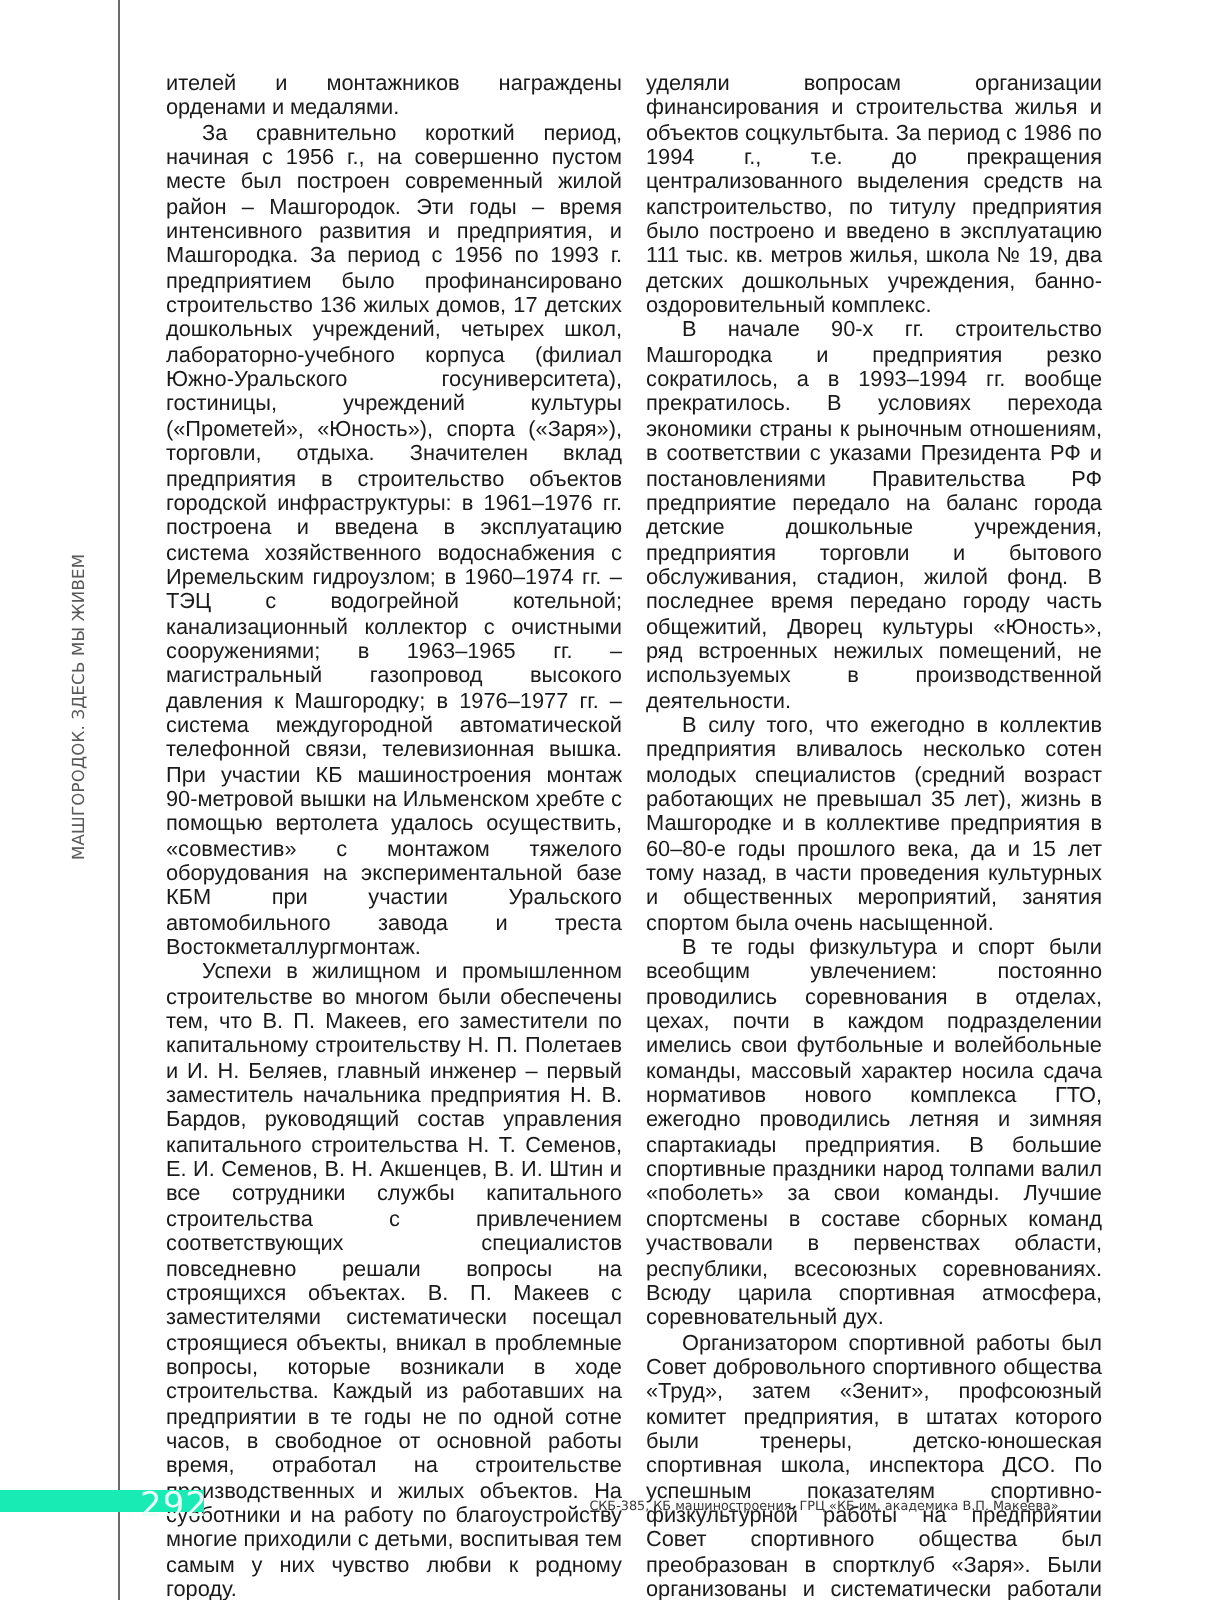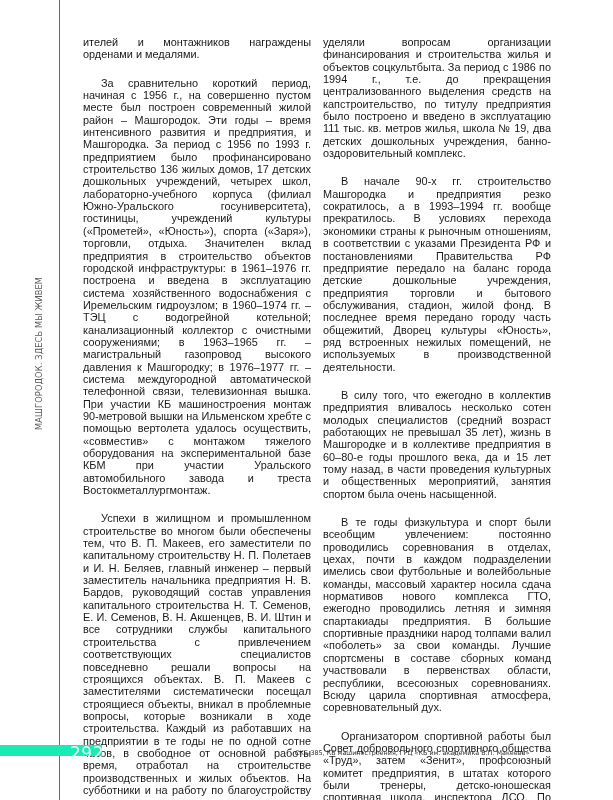--- a/index.html
+++ b/index.html
@@ -14,21 +14,21 @@
     letter-spacing: 0.1px; white-space: nowrap; text-align: left;
   }
   .col {
     position: absolute; top: 36px;
     font-family: Liberation Sans, sans-serif; font-size: 10.9px; line-height: 12.35px;
     color: #1a1a1a; text-align: justify; hyphens: manual;
   }
   .col-left { left: 83px; width: 228px; }
   .col-right { left: 323px; width: 228px; }
   .col p { margin: 0; text-indent: 0; }
-  .col p.ind { text-indent: 18px; margin-top: 16px; }
+  .col p.ind { text-indent: 18px; }
   .page-number-bar {
     position: absolute; left: 0; top: 745px; width: 102px; height: 11px; background: #19ebb5;
   }
   .page-number {
     position: absolute; left: 70px; top: 743px;
     font-family: "DejaVu Sans", sans-serif; font-size: 17px; color: #e8fff8; letter-spacing: 0.5px;
   }
   .footer-credit {
     position: absolute; left: 267px; top: 749px; width: 290px; text-align: center;
     font-family: "DejaVu Sans", sans-serif; font-size: 6.4px; color: #333;

